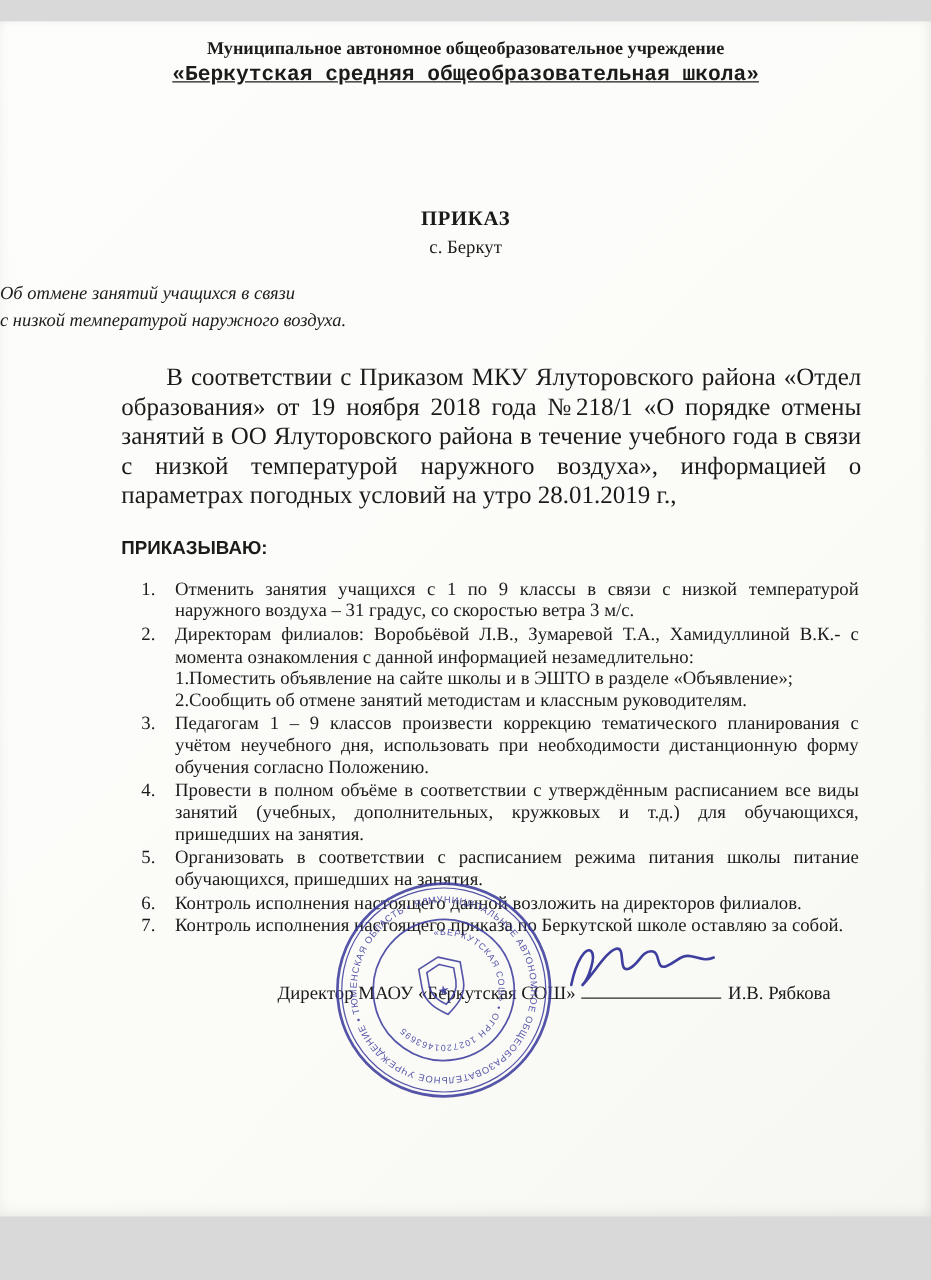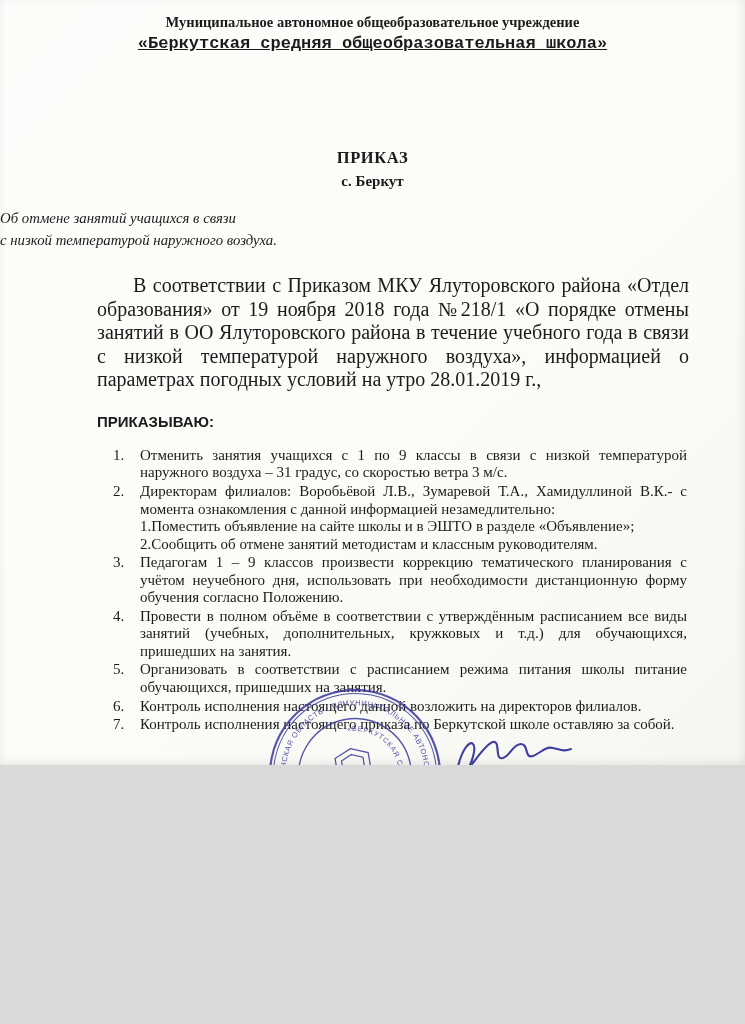--- a/index.html
+++ b/index.html
@@ -1,38 +1,38 @@
 <!DOCTYPE html>
 <html><head>
 <meta charset="utf-8">
 <style>
   html,body { margin:0; padding:0; background:#d9d9d9; }
   .page {
     position:relative;
-    width:745px; height:765px;
-    margin:0 auto;
+    width:745px; height:956px;
+    margin:17px auto;
     background:linear-gradient(135deg,#fdfdfb 0%,#fbfbf8 60%,#f6f6f2 100%);
     font-family:"Liberation Serif", serif;
     color:#1b1b1b;
     overflow:hidden;
     box-shadow:inset -3px 0 8px rgba(0,0,0,0.04), inset 0 -4px 10px rgba(0,0,0,0.05);
   }
 
   
   .letterhead { text-align:center; padding-top:13px; line-height:1.32; }
   .org-type { font-size:14.5px; font-weight:bold; }
   .org-name { font-size:17px; font-weight:bold; text-decoration:underline; margin-top:1px;font-family:Liberation Mono, monospace; }
   .org-address { font-size:12.5px; margin-top:3px; }
   .org-contacts { font-size:12.5px; }
   .email { text-decoration:underline; }
 
   
   .title { margin-top:92px; text-align:center; font-weight:bold; font-size:16.5px; letter-spacing:0.6px; }
   .date-row { display:flex; justify-content:space-between; margin:13px 64px 0 97px; font-size:15px; }
-  .place { text-align:center; font-weight:bold; font-size:15px; margin-top:5px; }
+  .place { text-align:center; font-weight:normal; font-size:15px; margin-top:5px; }
   .subject { text-align:left; font-style:italic; font-size:14.8px; margin-top:17px; line-height:1.5; }
 
   
   .preamble { margin:23px 56px 0 97px; font-size:20px; line-height:1.18; text-align:justify; text-indent:36px; }
   .decree { margin:21px 0 0 97px; font-size:15px; font-weight:bold; font-family:"Liberation Sans", sans-serif; }
   .items { list-style:none; margin:17px 0 0 0; padding:0 58px 0 113px; font-size:15px; line-height:1.17; }
   .item { display:flex; margin-bottom:1px; }
   .item .num { flex:0 0 27px; }
   .item .txt { flex:1; text-align:justify; white-space:pre-line; }
 

